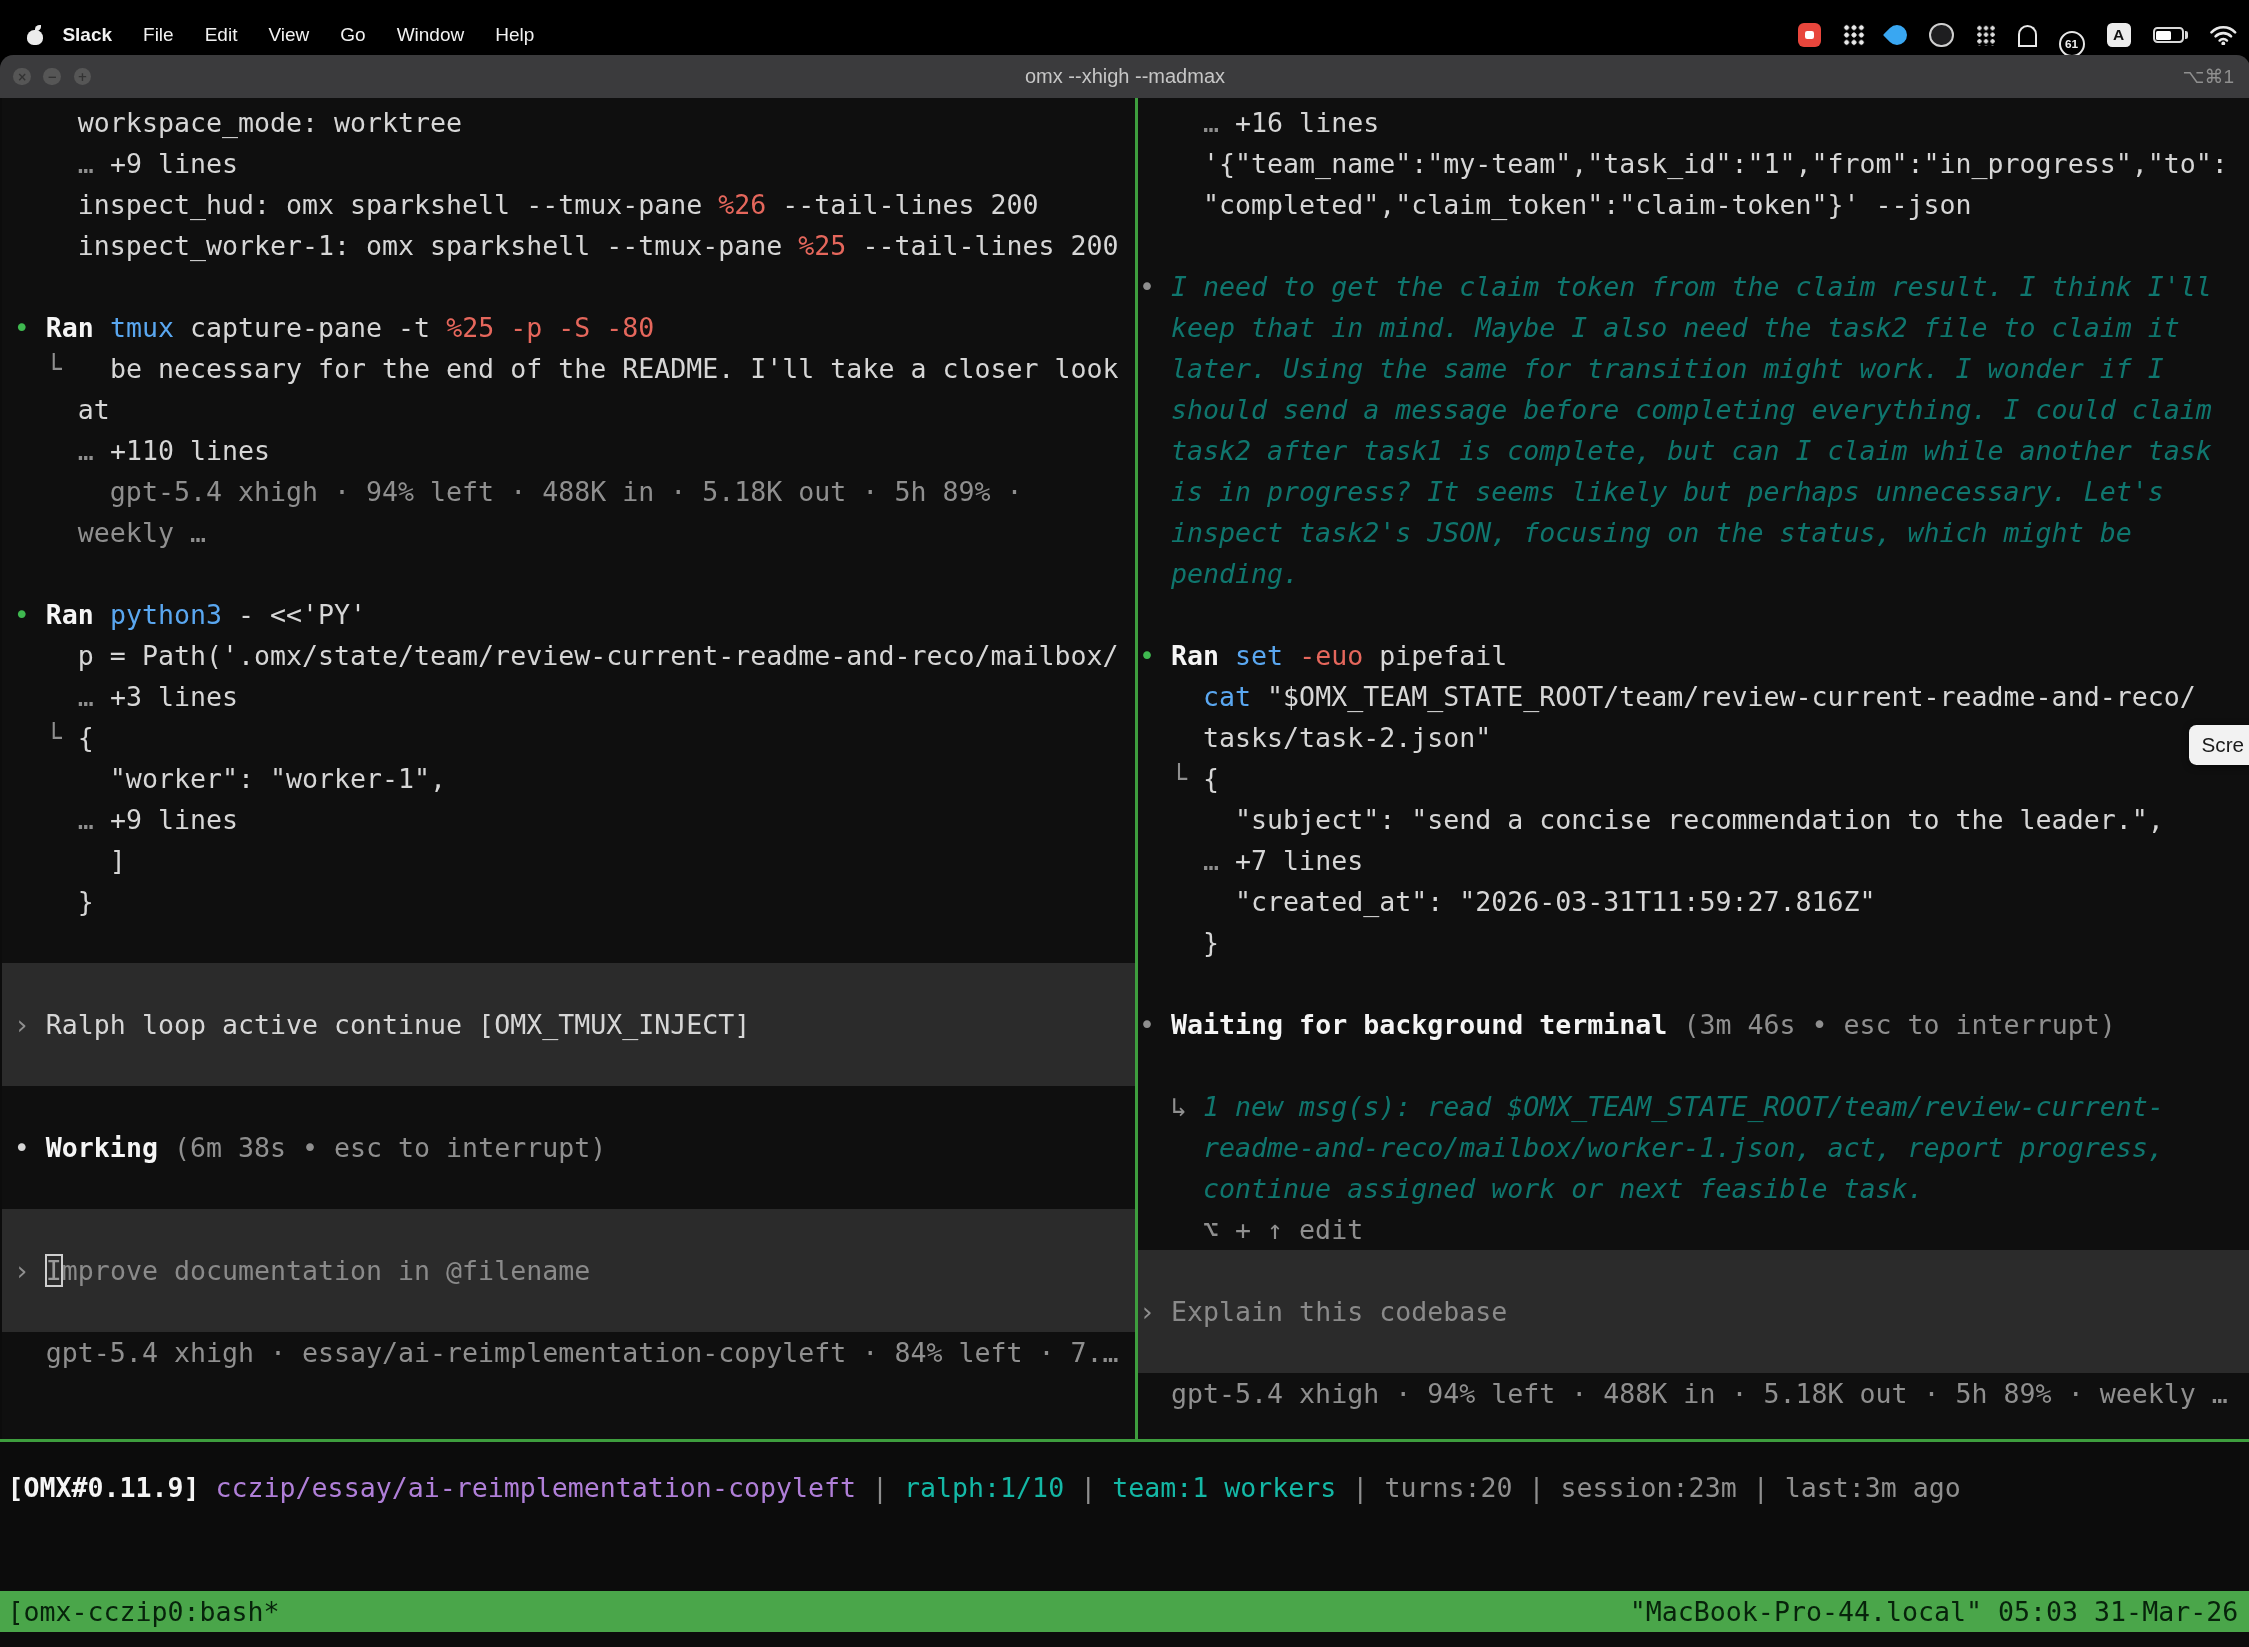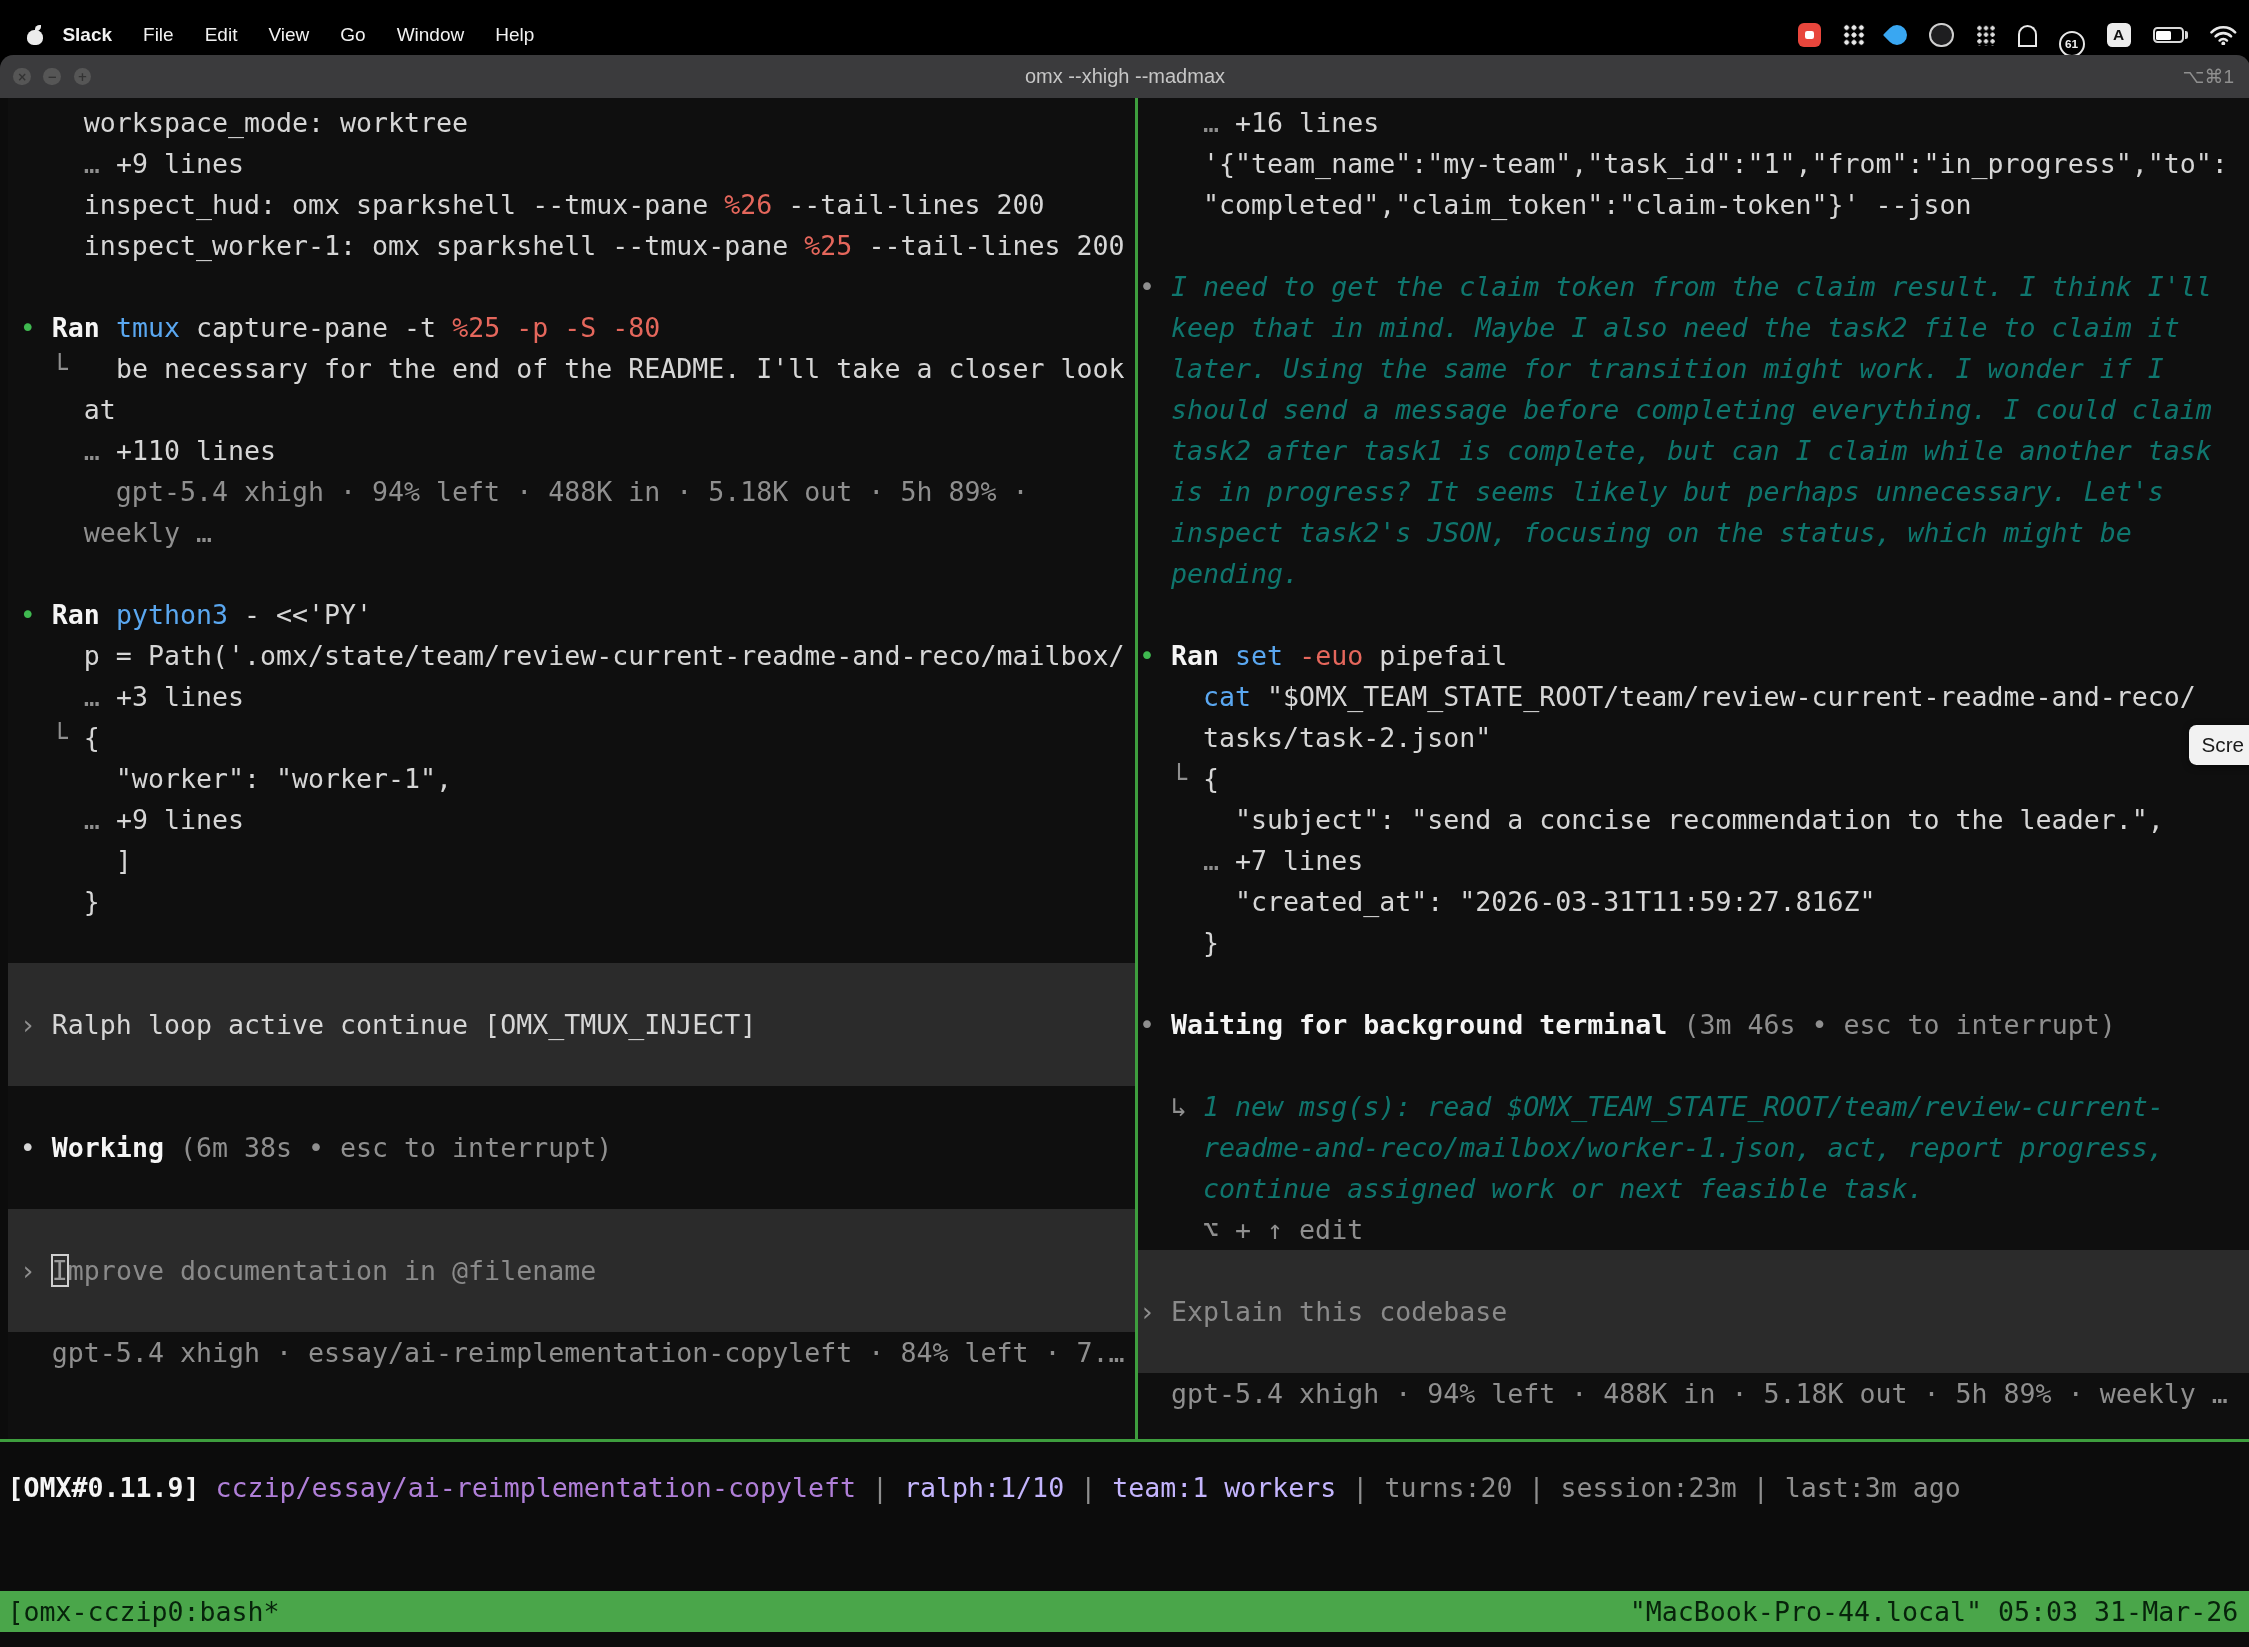--- a/index.html
+++ b/index.html
@@ -41,39 +41,39 @@
   #titlebar{position:relative;height:43px;background:#3b3b3d;border-bottom:0.7px solid #151515;display:flex;align-items:center;}
   .tl{width:17.7px;height:17.7px;border-radius:50%;background:#565656;display:inline-flex;align-items:center;justify-content:center;
       color:#333;font:700 11.8px "DejaVu Sans",sans-serif;margin-right:12.5px;flex:none;}
   .tl-close{margin-left:13.3px;}
   #wtitle{position:absolute;left:0;right:0;text-align:center;font:500 20px "Liberation Sans","DejaVu Sans",sans-serif;color:#c6c6c6;}
   #wshortcut{position:absolute;right:16px;font:19px "Liberation Sans","DejaVu Sans",sans-serif;color:#8f8f8f;}
 
   
   #term{position:absolute;top:43px;left:0;right:0;bottom:0;background:#0c0c0c;overflow:hidden;}
   .pane{position:absolute;top:0;height:1341px;overflow:hidden;background:#0f0f0f;}
-  .pane-left{left:8px;width:1135px;}
+  .pane-left{left:2px;width:1135px;}
   .pane-right{left:1138px;right:0;}
   .pane-inner{padding-top:3.7px;}
   .tline{height:41px;line-height:41px;white-space:pre;overflow:hidden;
     font-family:"DejaVu Sans Mono","Liberation Mono",monospace;font-size:26.6px;color:#d6d6d6;padding-left:11.8px;}
   .pane-right .tline{padding-left:1px;}
   .tline.band{background:#2b2b2b;}
 
   .c-w{color:#d6d6d6;}
   .c-b{color:#f5f5f5;font-weight:700;}
   .c-dim{color:#8f8f8f;}
   .c-grn{color:#3fb950;}
   .c-blu{color:#5aa7f0;}
   .c-red{color:#e5675c;}
   .c-ital{color:#0f766e;font-style:italic;}
   .c-ph{color:#8a8a8a;}
   .c-cur{color:#9a9a9a;outline:2.2px solid #cfcfcf;outline-offset:-1.5px;}
   .c-pur{color:#b07fd8;}
-  .c-g2{color:#c4b5fd;text-align:center;}
+  .c-g2{color:#14b8a6;text-align:center;}
 
   #vsep{position:absolute;left:1135px;top:0;width:3px;height:1343px;background:#3e9e3e;}
   #hsep{position:absolute;left:0;right:0;top:1341px;height:3px;background:#3e9e3e;}
   #omx-line{position:absolute;left:0;right:0;top:1369px;}
   #omx-line .tline{padding-left:7.4px;}
 
   #scre{position:absolute;right:0;top:627px;width:61px;height:40px;background:#f2f2f2;color:#1a1a1a;
     border-radius:7.4px 0 0 7.4px;font:20.7px/40px "Liberation Sans",sans-serif;padding-left:12.5px;
     box-sizing:border-box;overflow:hidden;white-space:nowrap;box-shadow:0 1.5px 5.9px rgba(0,0,0,.5);}
 

